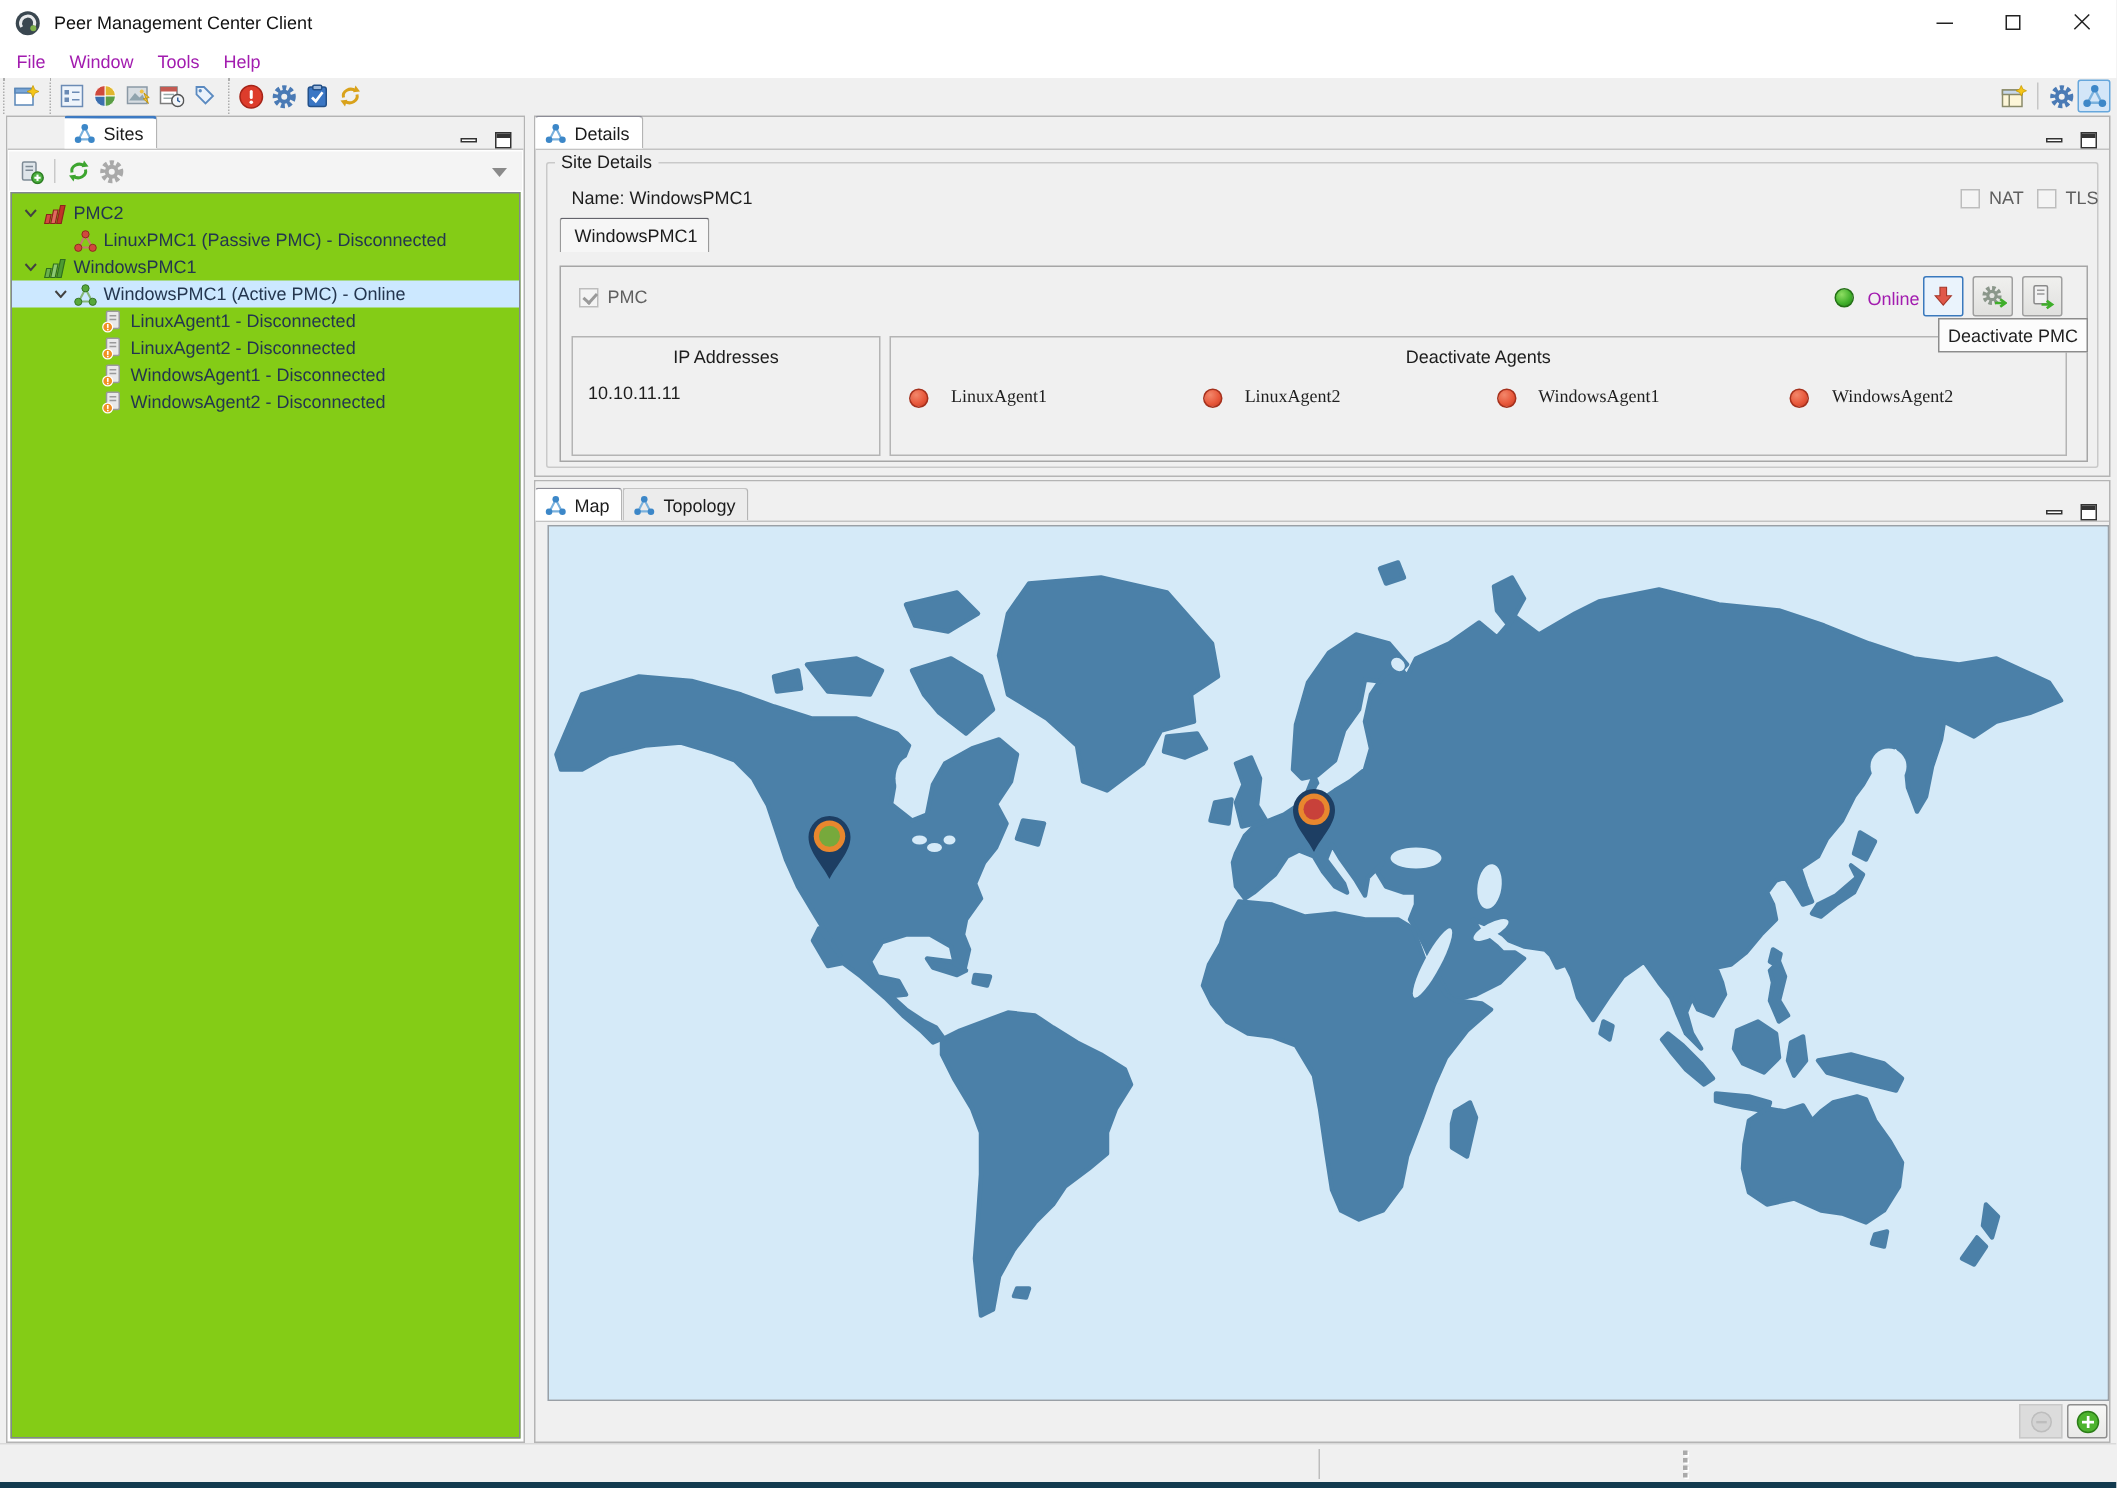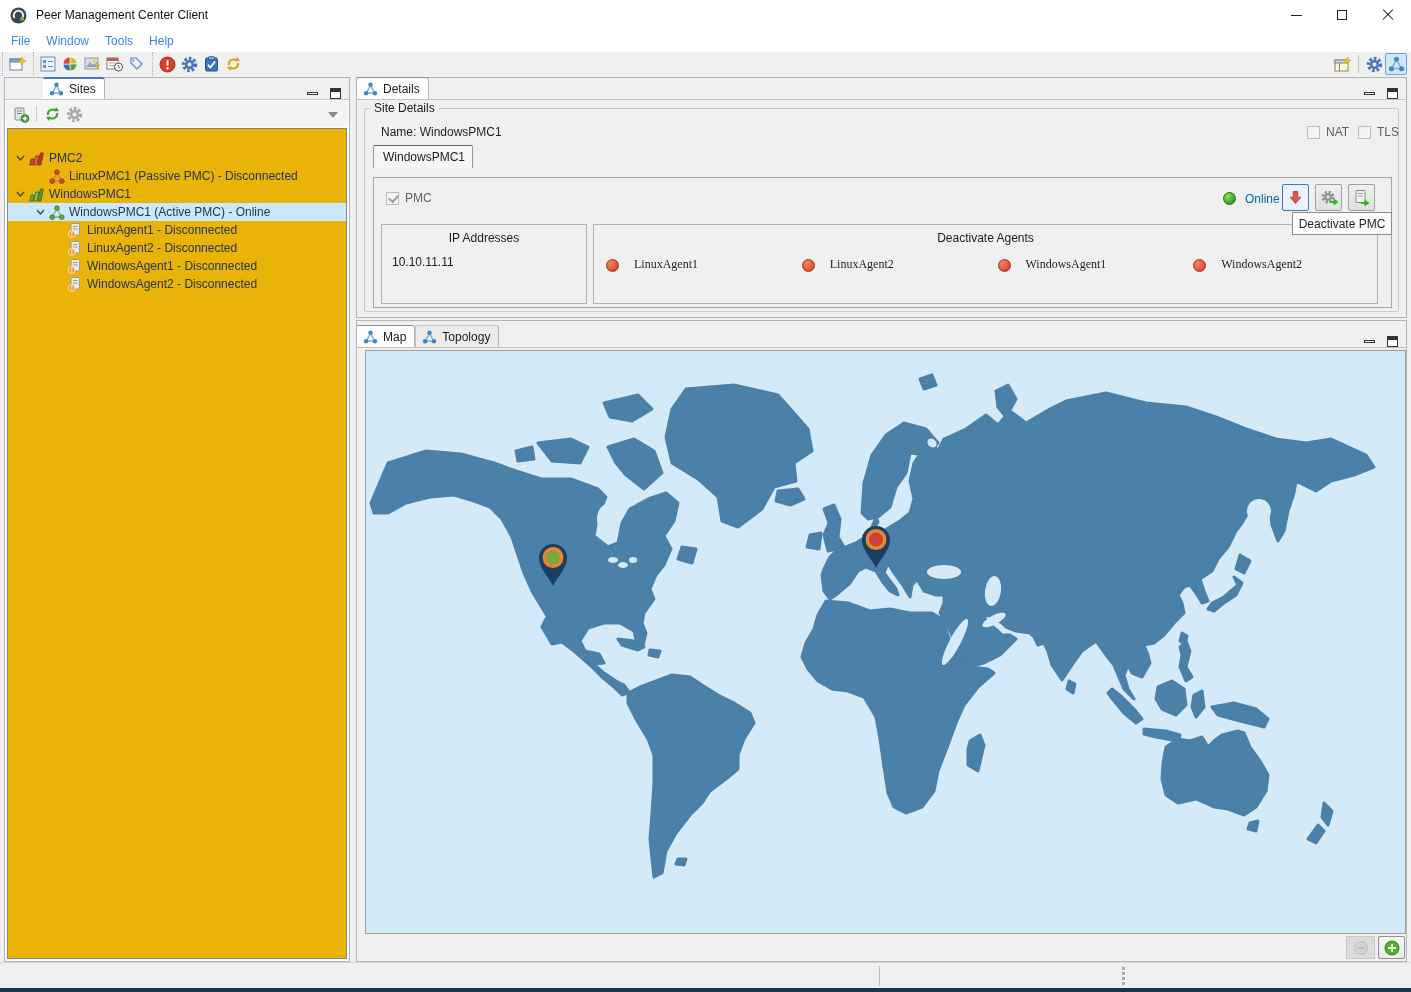--- a/index.html
+++ b/index.html
@@ -17,21 +17,21 @@
   #titlebar .app-title { margin-left:9px; font-size:12px; color:#111; }
   .winctl { width:46px; height:30px; display:flex; align-items:center; justify-content:center; }
   .winctl .bar { width:11px; height:1px; background:#222; }
   .winctl .box { width:10px; height:10px; border:1px solid #222; }
   .winctl .x { position:relative; width:12px; height:12px; }
   .winctl .x i { position:absolute; left:-1px; top:5px; width:14px; height:1.4px; background:#222; display:block; }
   .winctl .x i:first-child { transform:rotate(45deg); }
   .winctl .x i:last-child { transform:rotate(-45deg); }
 
   #menubar { left:0; top:30px; width:1411px; height:22px; background:#ffffff; display:flex; align-items:center; padding-left:3px; }
-  #menubar span { padding:0 8px; line-height:22px; color:#3b82f6; }
+  #menubar span { padding:0 8px; line-height:22px; color:#a21caf; }
 
   #toolbar { left:0; top:52px; width:1411px; height:24px; background:#f0f0f0; display:flex; align-items:center; }
   .tgroup { display:flex; align-items:center; height:24px; padding:0 3px; border-left:1px dotted #adadad; margin-left:2px; }
   .tbtn { width:22px; height:22px; display:flex; align-items:center; justify-content:center; border-radius:2px; }
   .tbtn.active { background:#d3e6f8; border:1px solid #66a7dc; }
   #toolbar-right { margin-left:auto; display:flex; align-items:center; margin-right:4px; }
   .tsep { width:1px; height:18px; background:#c6c6c6; margin:0 4px; }
 
   
   .panel { background:#ffffff; border:1px solid #b4b4b4; }
@@ -45,21 +45,21 @@
   .panelctl { margin-left:auto; display:flex; align-items:center; gap:12px; padding-right:8px; }
   .icon-min { width:11px; height:3px; border:1px solid #333; background:#fff; }
   .icon-max { width:11px; height:11px; border:1px solid #333; background:#fff; position:relative; }
   .icon-max::before { content:""; position:absolute; left:0; top:0; right:0; height:3px; background:#333; }
 
   
   #sites-panel { left:4px; top:77px; width:346px; height:885px; }
   #sites-toolbar { position:absolute; left:1px; top:23px; right:1px; height:26px; background:#f4f4f4; display:flex; align-items:center; padding:0 4px; }
   .sbtn { width:22px; height:22px; display:flex; align-items:center; justify-content:center; }
   .ssep { width:1px; height:16px; background:#c9c9c9; margin:0 4px; }
-  #tree { position:absolute; left:2px; right:2px; top:50px; bottom:2px; border:1px solid #828790; background:#eab308; overflow:hidden; padding-top:20px; }
+  #tree { position:absolute; left:2px; right:2px; top:50px; bottom:2px; border:1px solid #828790; background:#84cc16; overflow:hidden; padding-top:4px; }
   .trow { height:18px; display:flex; align-items:center; white-space:nowrap; }
   .trow.sel { background:#cce8ff; }
   .trow .twisty { width:16px; display:flex; justify-content:center; }
   .trow .ticon { width:18px; display:flex; justify-content:center; }
   .trow .tlabel { margin-left:3px; color:#24364f; }
 
   
   #details-panel { left:356px; top:77px; width:1051px; height:241px; background:#f0f0f0; }
   #site-group { position:absolute; left:7px; right:7px; top:30px; bottom:5px; border:1px solid #c9c9c9; border-radius:2px; }
   #site-group-title { position:absolute; left:13px; top:23px; background:#f0f0f0; padding:0 4px; color:#1c1c1c; }
@@ -456,21 +456,21 @@
     <span>WindowsPMC1</span>
   </div>
 
   <div id="inner-panel">
     <div class="abs" style="left:12px; top:13px; display:flex; align-items:center; gap:6px;">
       <span class="cb dis checked"></span>
       <span class="dimlabel">PMC</span>
     </div>
 
     <div class="abs statdot" style="left:849px; top:14px; background:radial-gradient(circle at 35% 30%, #8ede62, #3fae2a 60%, #2a7d1a); border:1px solid #237015;"></div>
-    <div class="abs" style="left:871px; top:14px; color:#0369a1;text-align:right;">Online</div>
+    <div class="abs" style="left:871px; top:14px; color:#a21caf;text-align:right;">Online</div>
 
     <div class="roundbtn hl" style="left:908px; top:6px;">
       <svg width="17" height="17" viewBox="0 0 27 27">
         <path d="M10 4 H17 V13 H22 L13.5 23 L5 13 H10 Z" fill="#e0584a" stroke="#a5372a" stroke-width="1.2"></path>
       </svg>
     </div>
     <div class="roundbtn" style="left:941px; top:6px;">
       <svg width="18" height="18" viewBox="0 0 18 18">
         <circle cx="8" cy="8" r="4.6" fill="none" stroke="#8b978b" stroke-width="3.6" stroke-dasharray="2.1 1.5"></circle>
         <circle cx="8" cy="8" r="3.8" fill="#8b978b"></circle>

